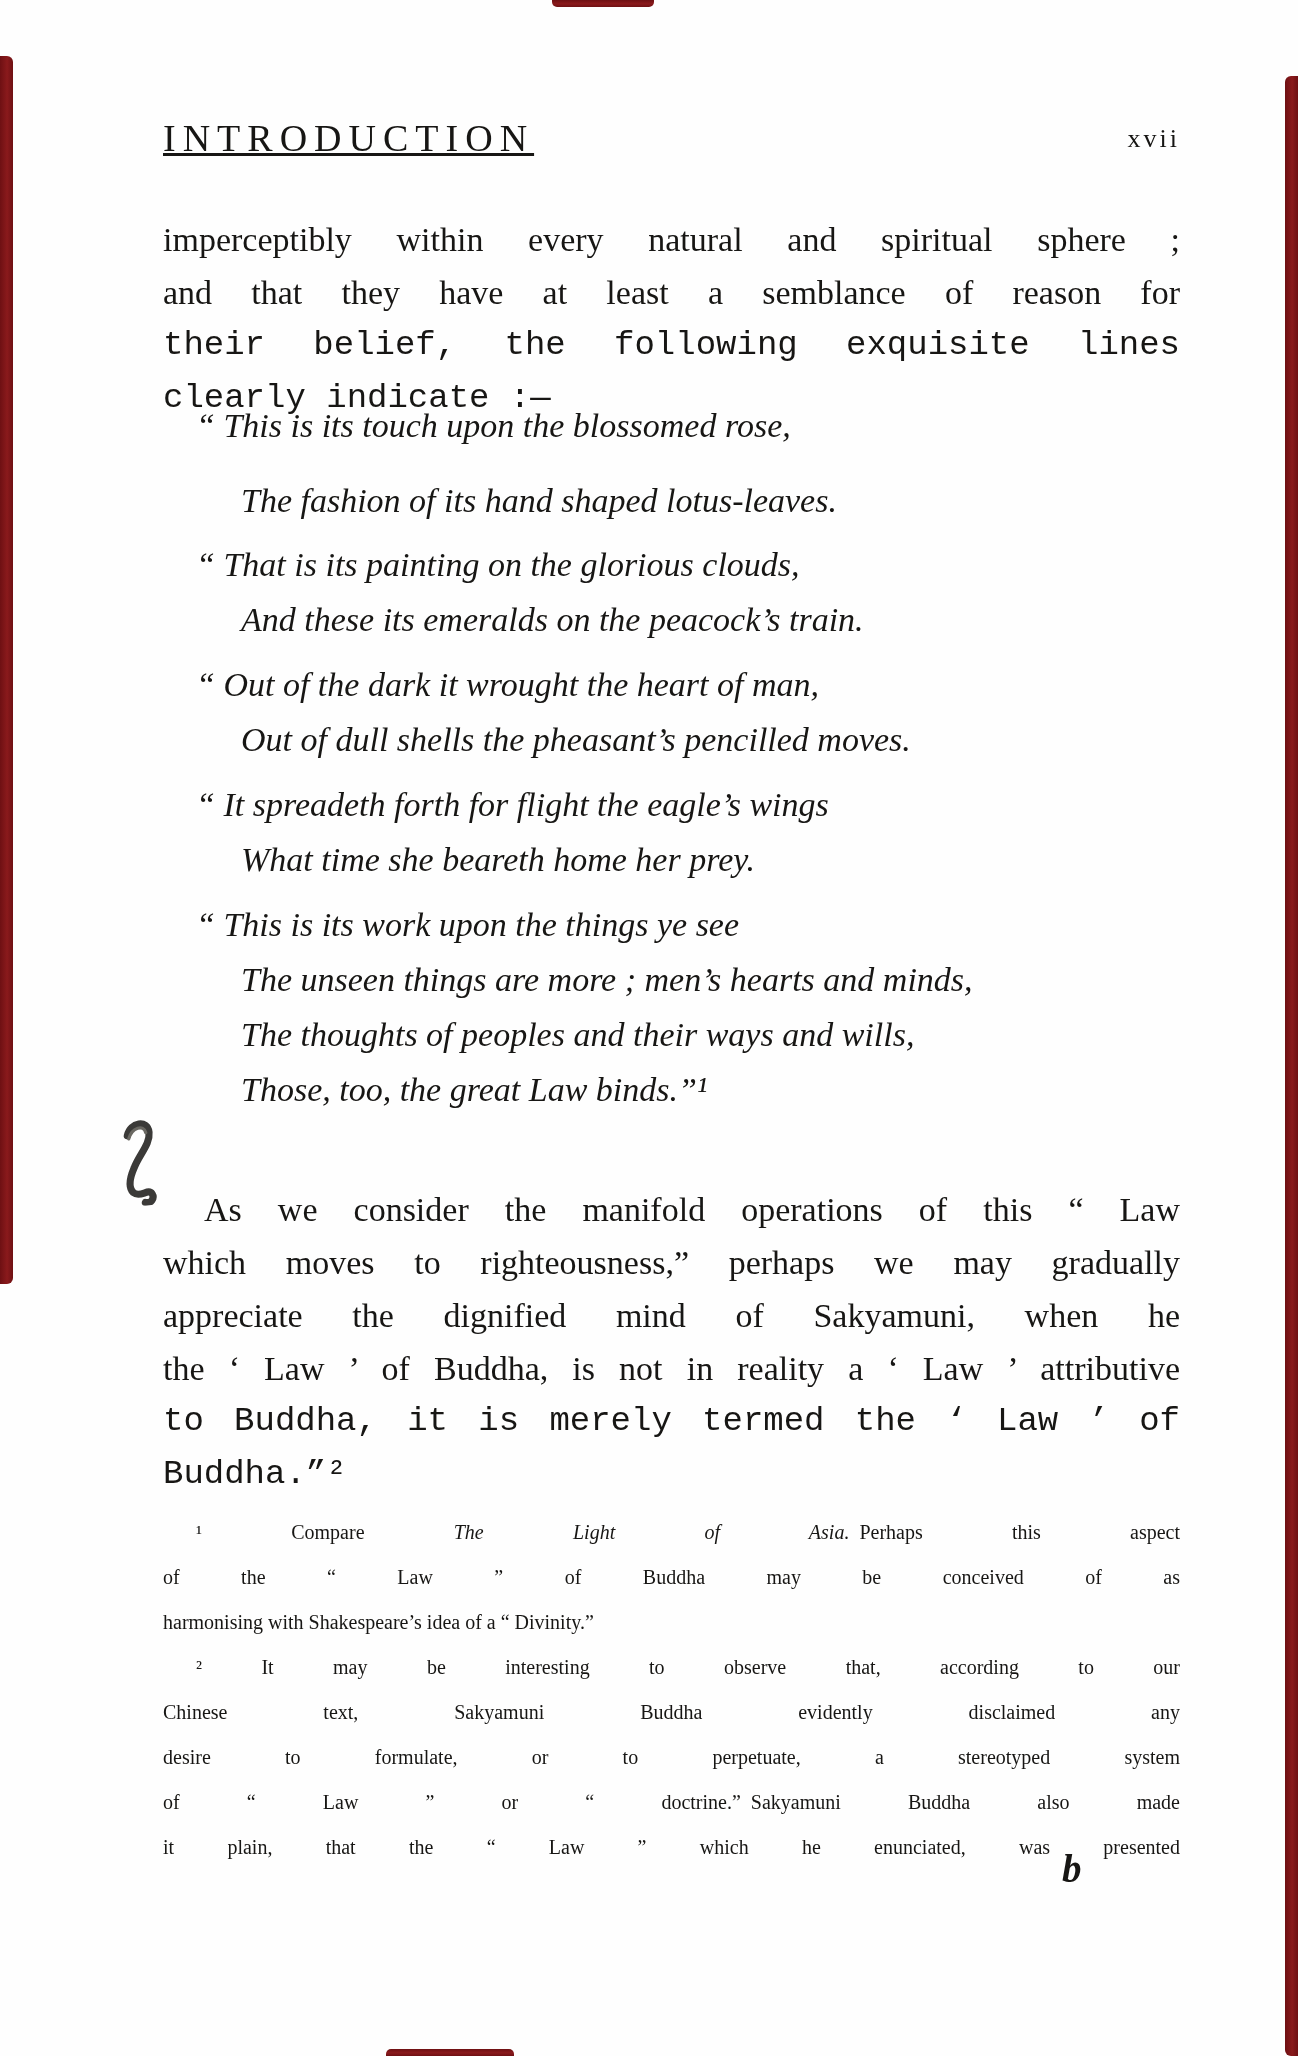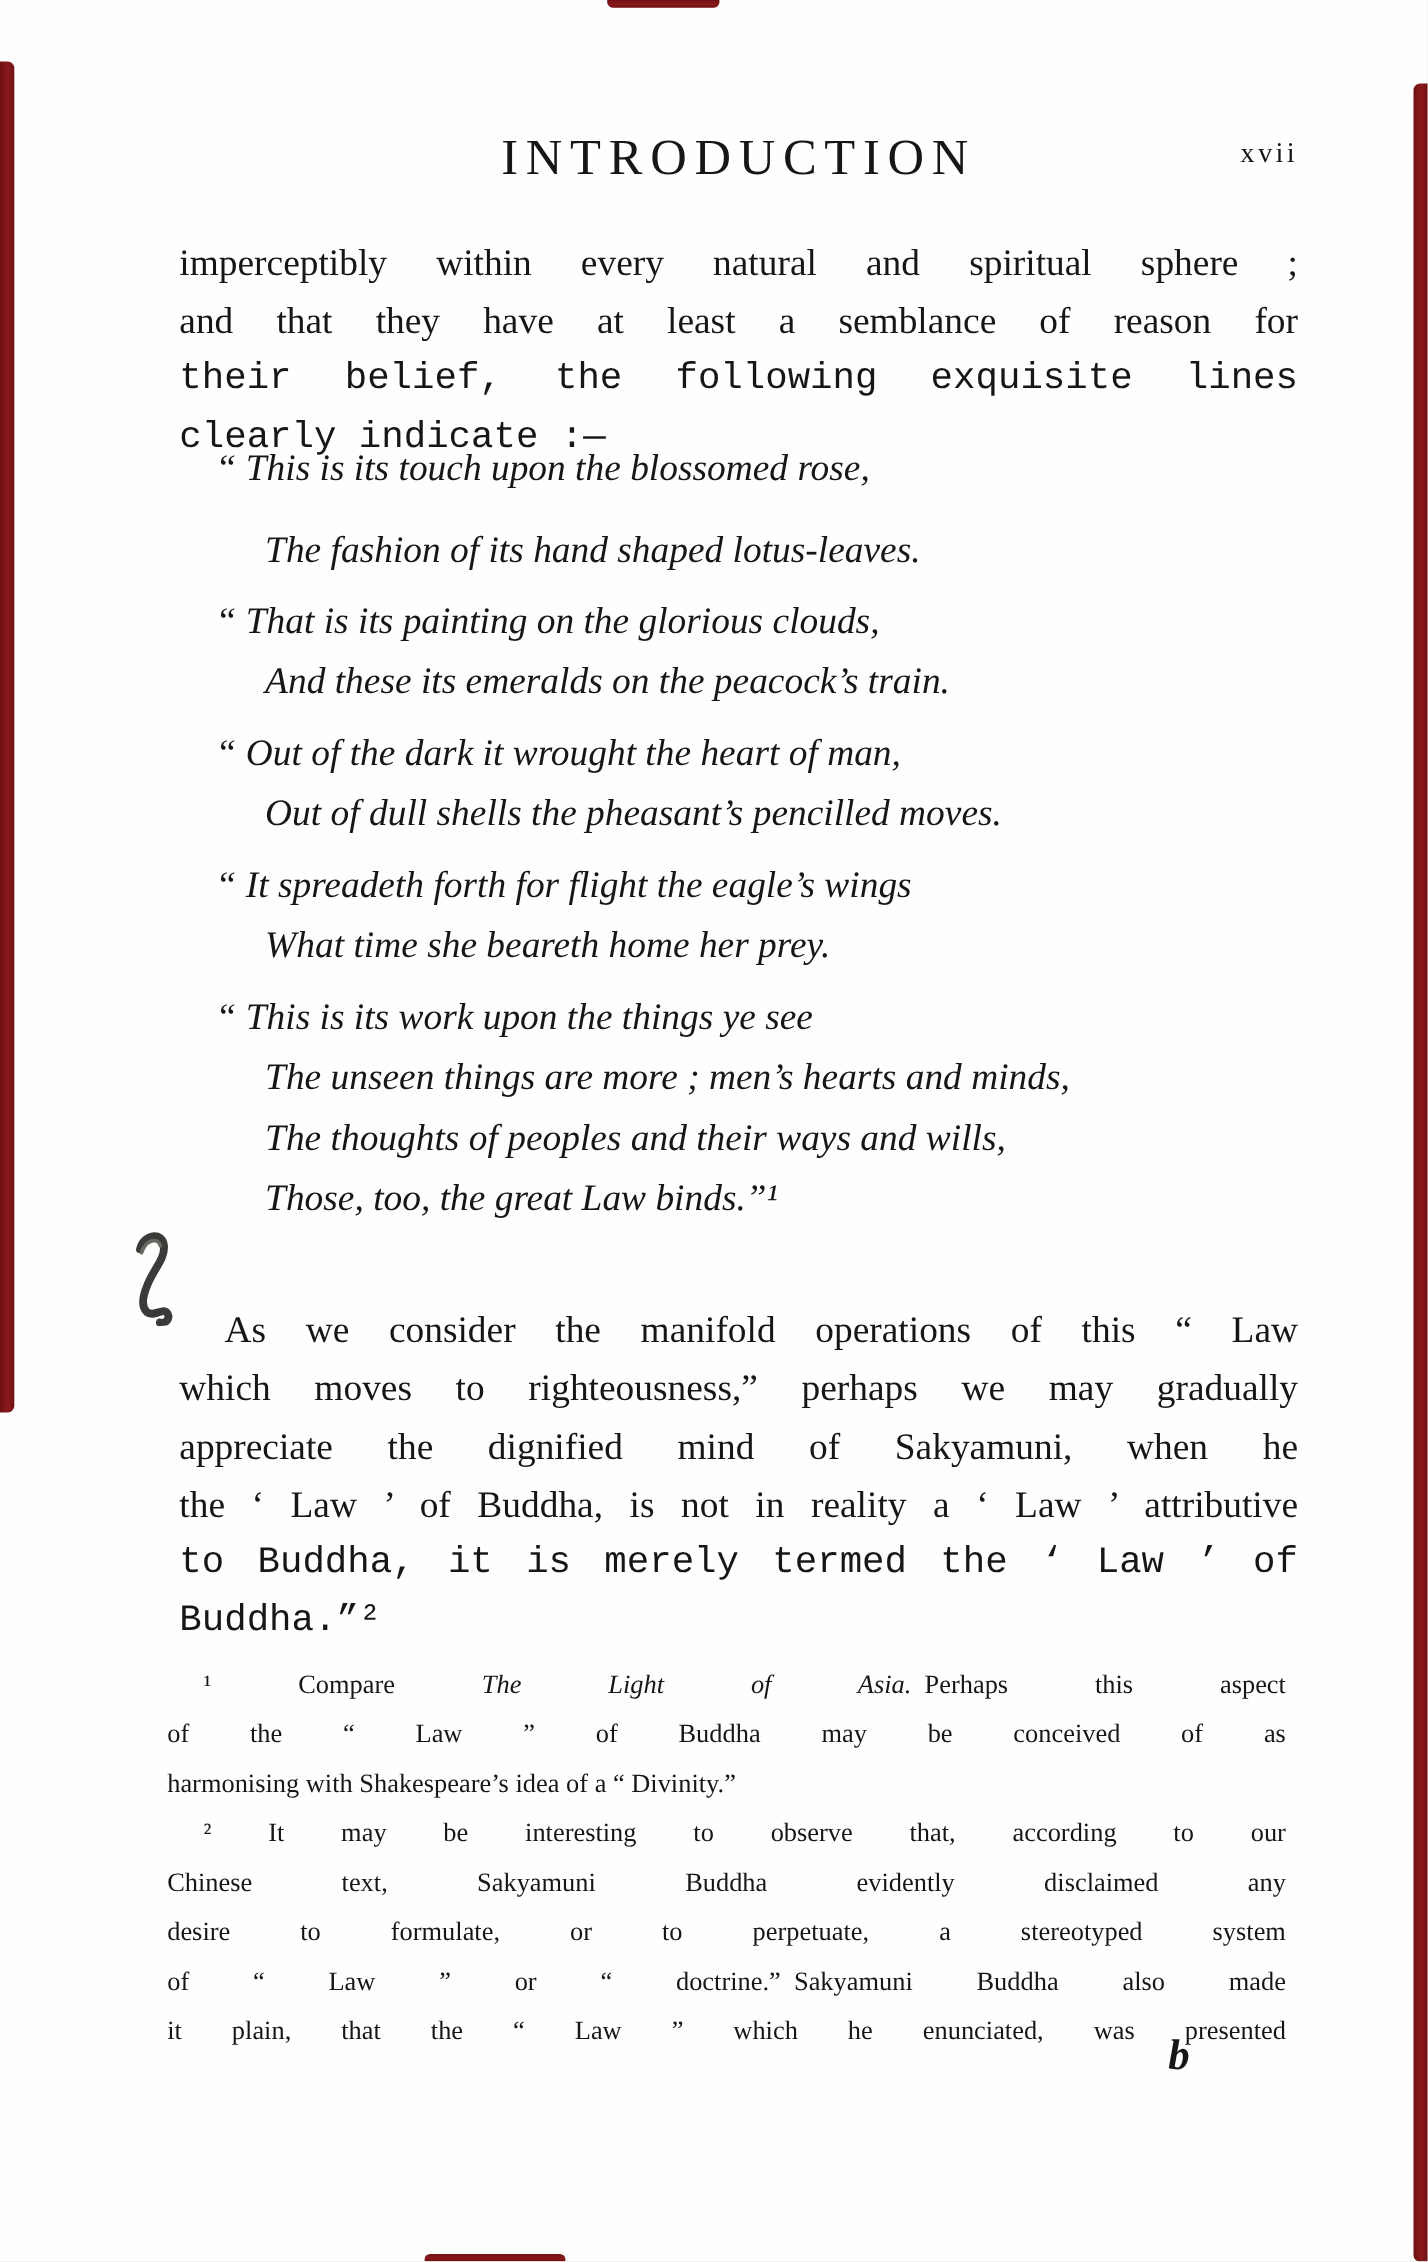--- a/index.html
+++ b/index.html
@@ -7,22 +7,23 @@
     position:relative;
     width:1298px;height:2056px;
     background:#fefefe;
     font-family:"Liberation Serif","DejaVu Serif",serif;
     color:#171614;
     overflow:hidden;
   }
   
   .chapter-title{
     position:absolute;left:163px;top:116px;width:1017px;
-    text-align:center;font-size:46px;letter-spacing:7px;
+    font-size:38px;letter-spacing:7px;
     font-weight:normal;
+    text-decoration:underline;
   }
   .page-number{
     position:absolute;left:1080px;top:124px;width:100px;
     text-align:right;font-size:26px;letter-spacing:3px;
   }
   
   .para{position:absolute;left:163px;width:1017px;font-size:34px;}
   .para .tl{
     line-height:53px;height:53px;
     text-align:justify;text-align-last:justify;
@@ -31,21 +32,21 @@
   .para .tl.indent{text-indent:41px;}
   #para1{top:213px;}
   #para2{top:1183px;}
   
   .poem-line{
     position:absolute;left:241px;
     font-style:italic;font-size:34px;line-height:50px;white-space:nowrap;
   }
   .poem-line.q{left:196px;}
   
-  .footnote{position:absolute;left:152px;width:1017px;font-size:24px;}
+  .footnote{position:absolute;left:163px;width:1017px;font-size:20px;}
   .footnote .tl{
     line-height:45px;height:45px;
     text-align:justify;text-align-last:justify;
   }
   .footnote .tl.ll{text-align-last:left;}
   .footnote .tl.findent{text-indent:33px;}
   #footnote1{top:1510px;}
   #footnote2{top:1645px;}
   .it{font-style:italic;}
   

